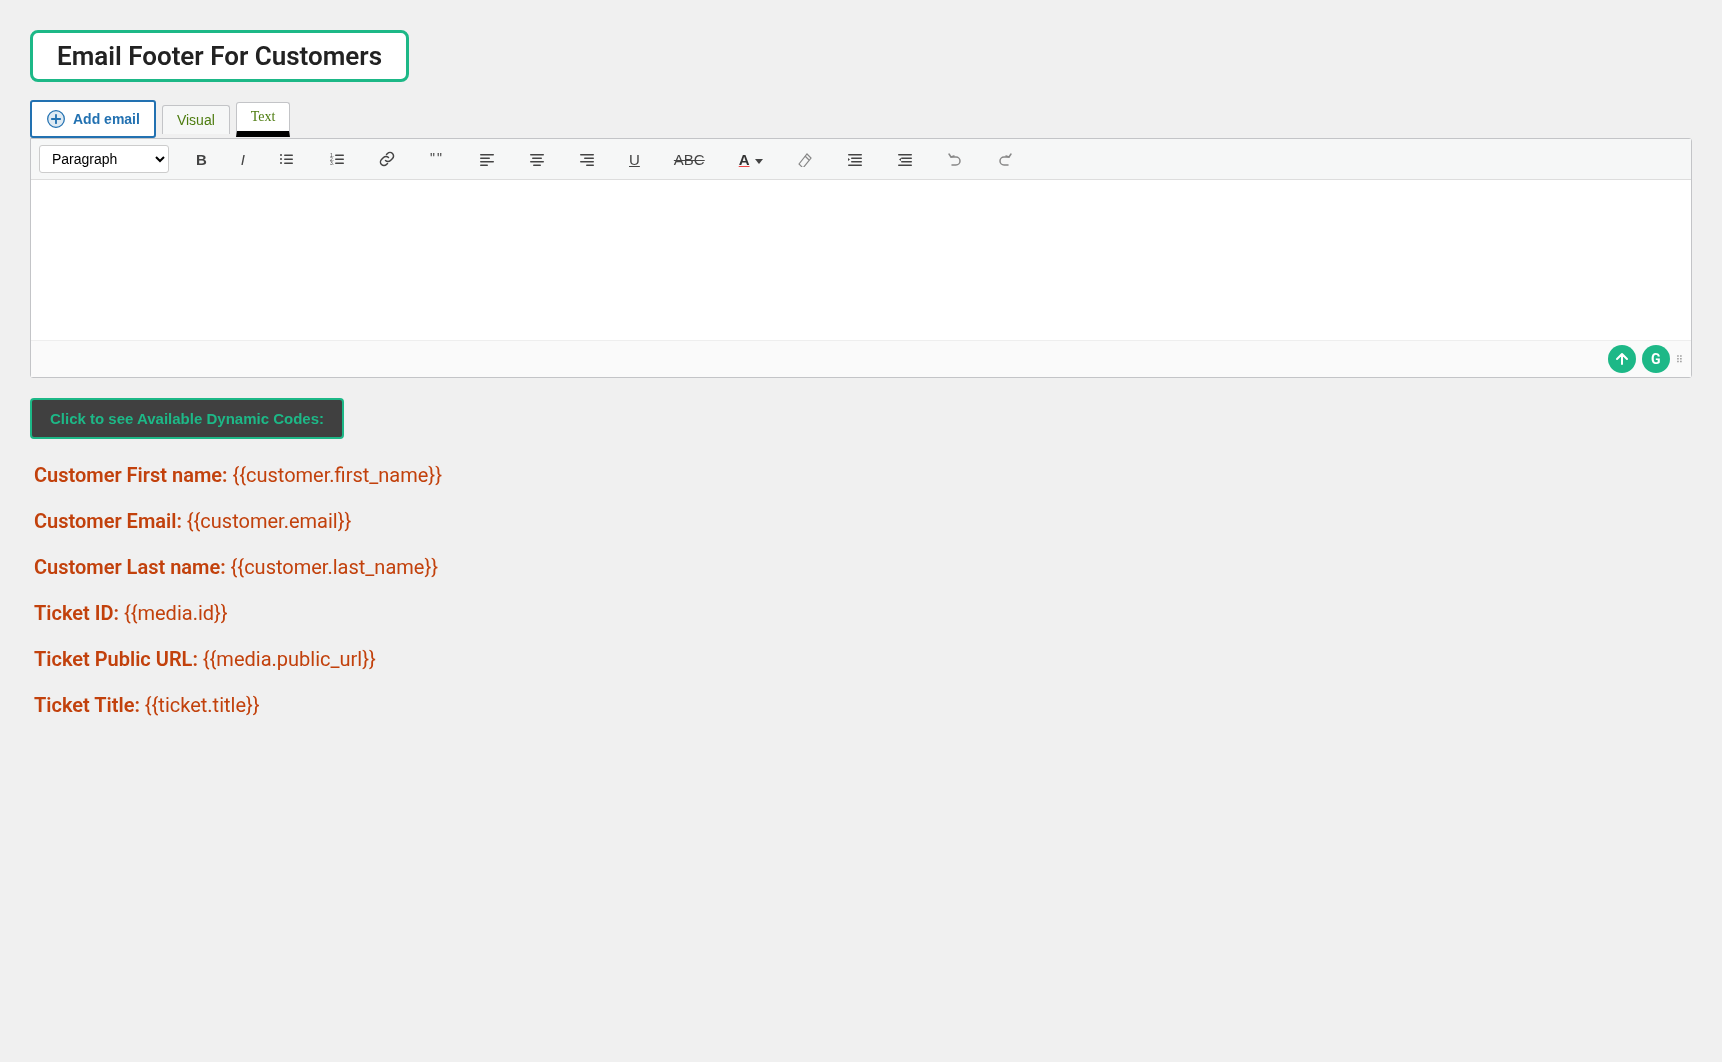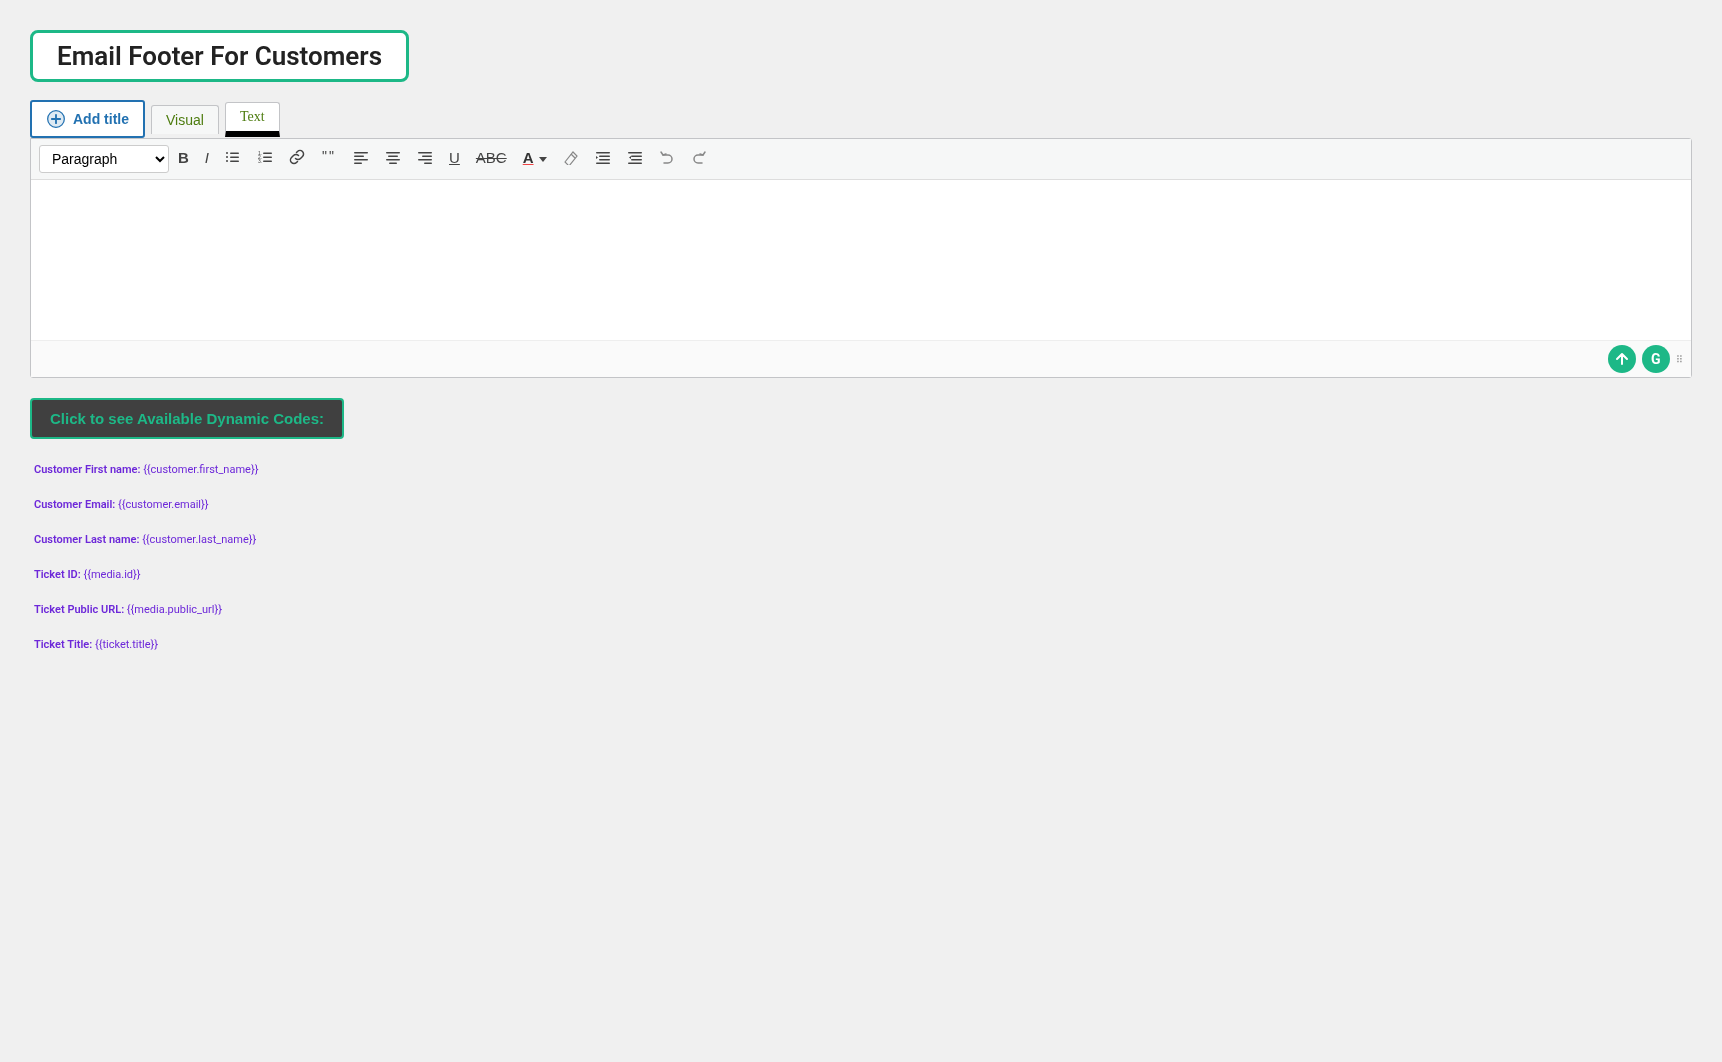--- a/index.html
+++ b/index.html
@@ -68,22 +68,22 @@
 
     .editor-wrapper {
       border: 1px solid #c3c4c7;
       background: #fff;
       border-radius: 0 3px 3px 3px;
       margin-top: 0;
     }
 
     .editor-toolbar {
       display: flex;
-      align-items: flex-start;
-      gap: 2px;
+      align-items: center;
+      gap: 20px;
       padding: 6px 8px;
       border-bottom: 1px solid #ddd;
       background: #f6f7f7;
       flex-wrap: wrap;
     }
 
     .toolbar-select {
       padding: 4px 8px;
       border: 1px solid #ccc;
       border-radius: 3px;
@@ -164,22 +164,22 @@
       font-size: 15px;
       font-weight: 600;
       border-radius: 4px;
       background: #404040;
       cursor: pointer;
       margin: 20px 0 24px 0;
     }
 
     .dynamic-field {
       margin-bottom: 22px;
-      font-size: 11px;
-      color: #6d28d9;
+      font-size: 20px;
+      color: #c2410c;
       padding-left: 4px;
     }
 
     .bold-label {
       font-weight: 600;
     }
 
   </style>
 </head>
 <body>
@@ -190,21 +190,21 @@
 <div class="page-title">Email Footer For Customers</div>
 
 
 <div class="tab-row">
   <button class="add-media-btn">
     <svg class="add-media-icon" viewBox="0 0 24 24" fill="none" xmlns="http://www.w3.org/2000/svg">
       <circle cx="12" cy="12" r="10" fill="#2271b1" opacity="0.15"></circle>
       <path d="M12 7v10M7 12h10" stroke="#2271b1" stroke-width="2.2" stroke-linecap="round"></path>
       <circle cx="12" cy="12" r="10" stroke="#2271b1" stroke-width="1.5"></circle>
     </svg>
-    <span>Add title</span>
+    <span>Add email</span>
   </button>
   <button class="tab-btn">Visual</button>
   <button class="tab-btn active">Text</button>
 </div>
 
 
 <div class="editor-wrapper">
 
   <div class="editor-toolbar">
     <select class="toolbar-select">

